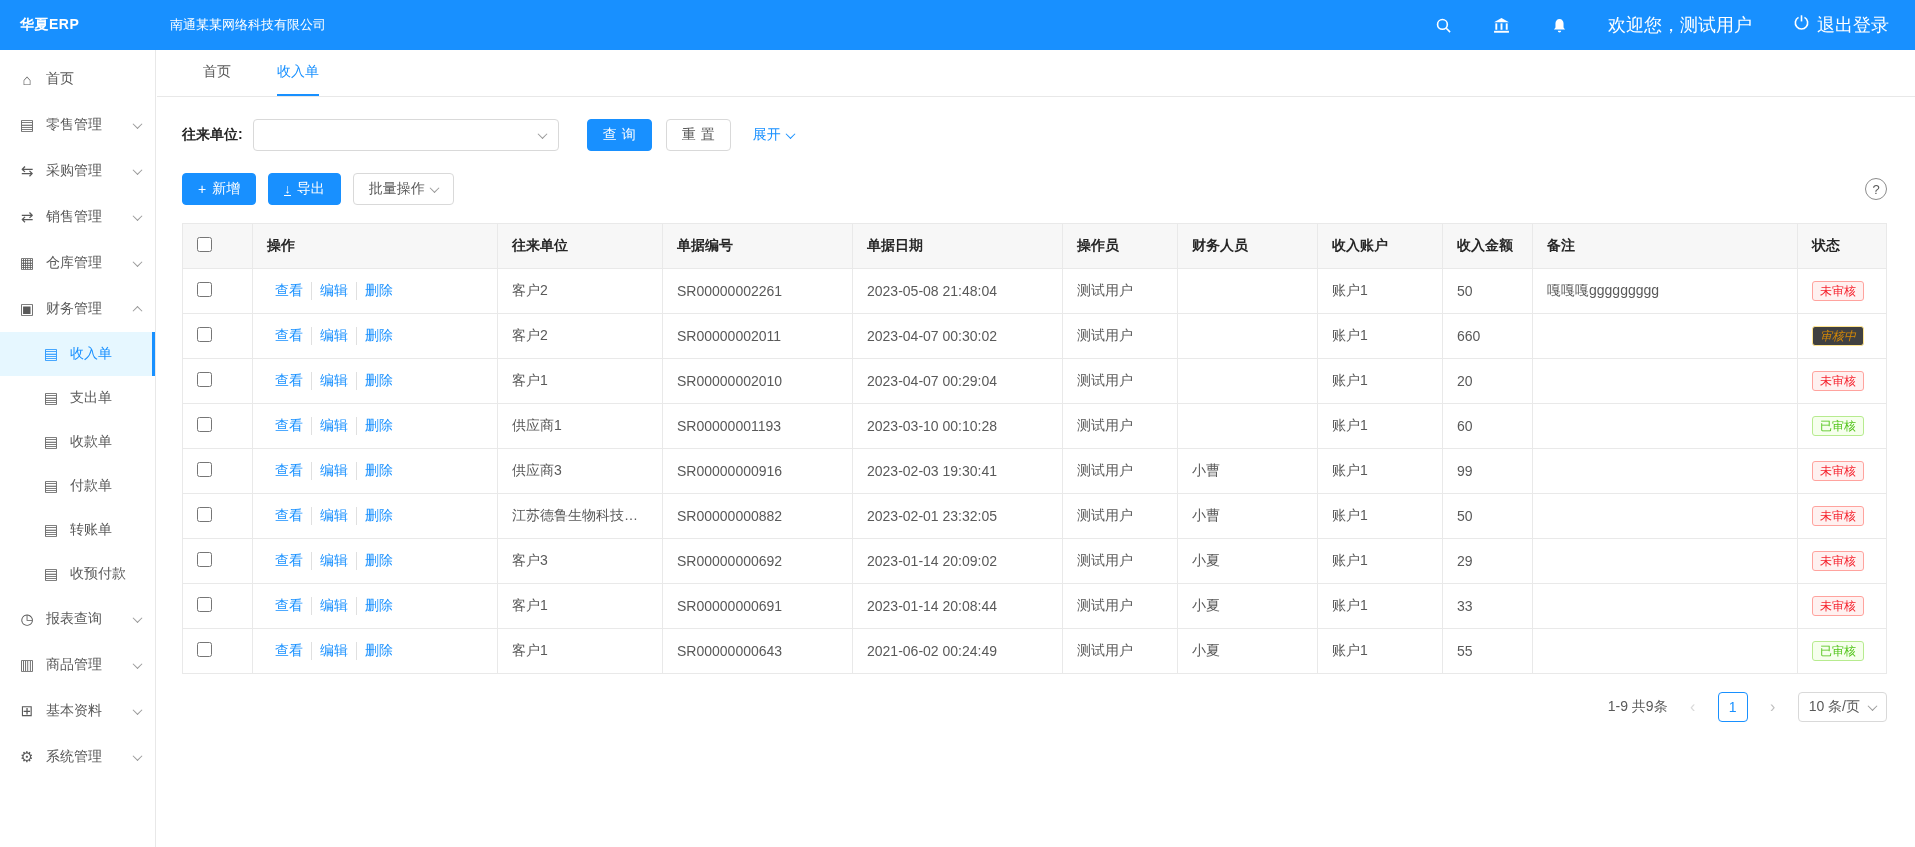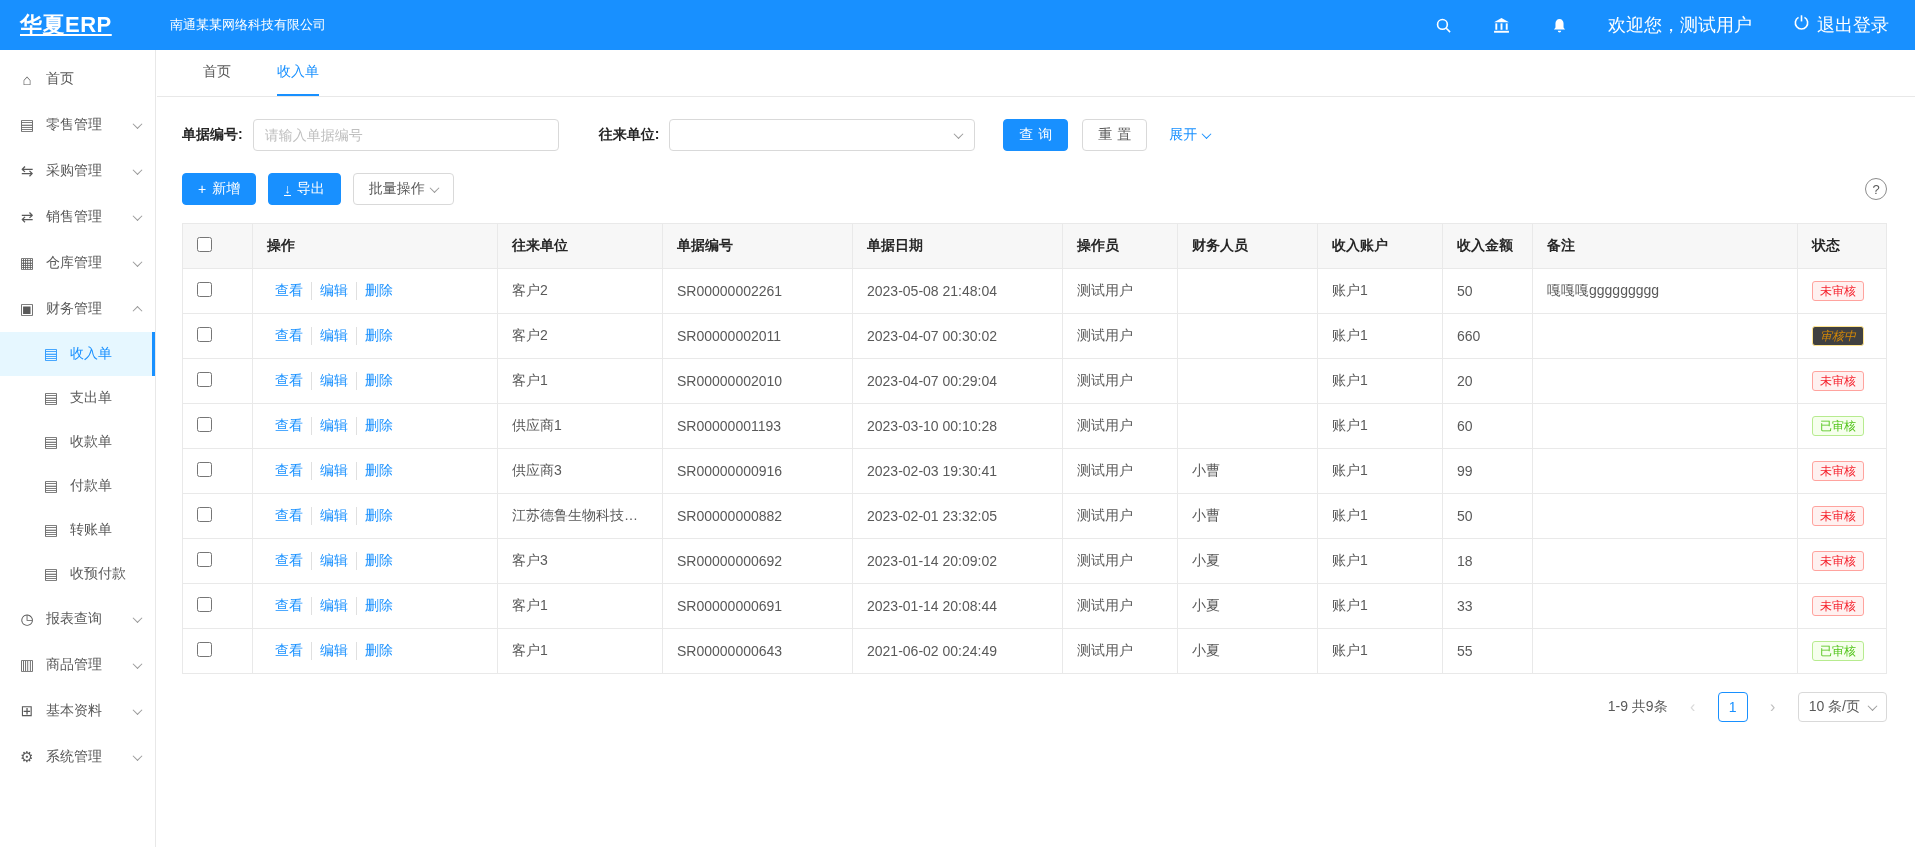--- a/index.html
+++ b/index.html
@@ -1,21 +1,21 @@
 <!DOCTYPE html>
 <html lang="zh"><head>
 <meta charset="utf-8">
 <style>
   * { margin:0; padding:0; box-sizing:border-box; }
   html,body { width:1915px; height:847px; overflow:hidden; background:#fff;
     font-family:"Liberation Sans","DejaVu Sans",sans-serif; font-size:14px; color:#595959; }
 
   
   .topbar { display:flex; align-items:center; height:50px; background:#1890ff; color:#fff; }
-  .logo { width:156px; padding-left:20px; font-size:22px; font-weight:bold; letter-spacing:.5px;text-decoration:underline; }
+  .logo { width:156px; padding-left:20px; font-size:14px; font-weight:bold; letter-spacing:.5px; }
   .company { margin-left:14px; font-size:13px; }
   .topbar-right { margin-left:auto; display:flex; align-items:center; gap:40px; padding-right:26px; font-size:18px; }
   .tb-icon { width:18px; height:18px; display:inline-flex; align-items:center; justify-content:center; cursor:pointer; }
   .tb-icon svg { width:17px; height:17px; }
   .logout-wrap { display:inline-flex; gap:7px; cursor:pointer; }
 
   
   .sidebar { position:absolute; left:0; top:50px; bottom:0; width:156px; background:#fff;
     border-right:1px solid #e8e8e8; padding-top:6px; }
   .nav-item, .nav-sub { display:flex; align-items:center; height:46px; padding:0 14px 0 18px; cursor:pointer; color:#595959; }
@@ -204,24 +204,20 @@
 </aside>
 
 <main class="main">
 
   <div class="tabbar">
     <div class="tab">首页</div>
     <div class="tab active">收入单</div>
   </div>
 
   <div class="filterbar">
-    <div class="f-group">
-      <span class="f-label">单据编号:</span>
-      <input class="input bill-input" type="text" placeholder="请输入单据编号" style="">
-    </div>
     <div class="f-group" style="margin-right:28px;">
       <span class="f-label">往来单位:</span>
       <div class="select-box">
         <span class="chev down"></span>
       </div>
     </div>
     <button class="btn btn-primary btn-cn2">查询</button>
     <button class="btn btn-cn2 ml14">重置</button>
     <span class="link">
       <span>展开</span>
@@ -405,21 +401,21 @@
             </td>
             <td class="c-center">
               <a class="op">查看</a><a class="op">编辑</a><a class="op">删除</a>
             </td>
             <td>客户3</td>
             <td>SR00000000692</td>
             <td>2023-01-14 20:09:02</td>
             <td>测试用户</td>
             <td>小夏</td>
             <td>账户1</td>
-            <td>18</td>
+            <td>29</td>
             <td></td>
             <td>
               <span class="badge badge-red">未审核</span>
             </td>
           </tr>
 
           <tr>
             <td class="c-center">
               <input type="checkbox" style="">
             </td>

